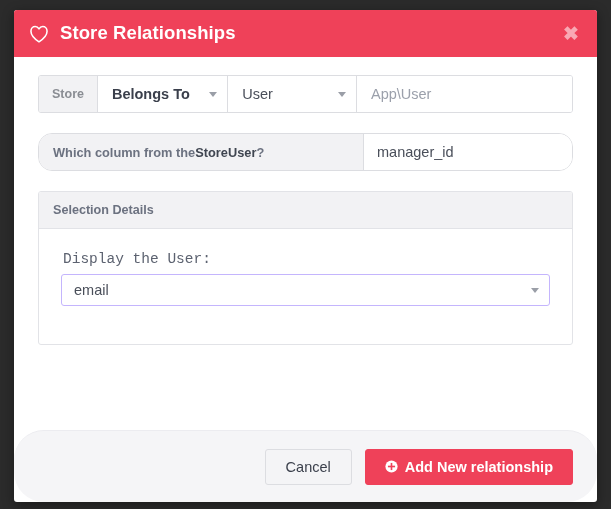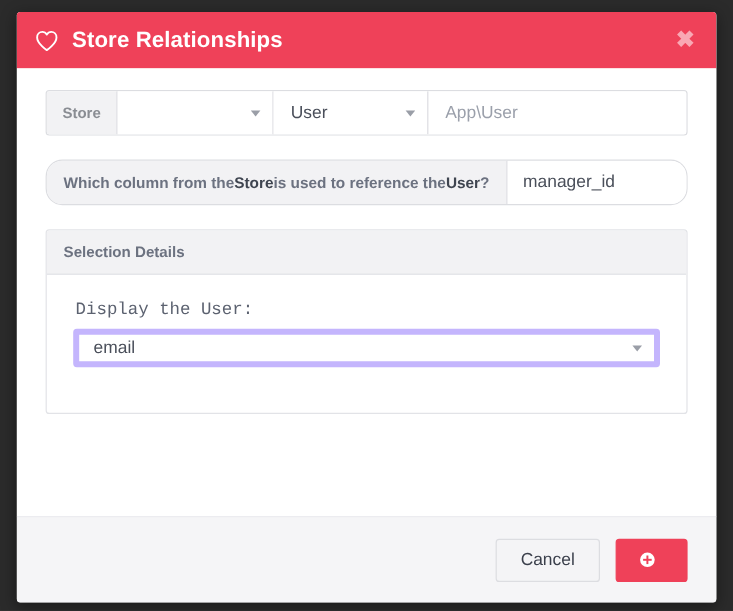--- a/index.html
+++ b/index.html
@@ -193,21 +193,21 @@
 
   .field-label {
     font-size: 14.5px;
     color: #5c6270;
     margin: 8px 0 7px 2px;
     font-family: Liberation Mono, monospace;
   }
   .field-select {
     position: relative;
     height: 32px;
-    border: 5px solid #c4b5fd;
+    border: 1px solid #c4b5fd;
     border-radius: 3px;
     background: #fff;
     display: flex;
     align-items: center;
     padding: 0 26px 0 12px;
     box-sizing: border-box;
     font-size: 14.5px;
     color: #4a4f5a;
     cursor: pointer;
   }
@@ -216,20 +216,21 @@
   
   .modal-footer {
     flex: 0 0 72px;
     background: #f5f5f7;
     border-top: 1px solid #ececf0;
     display: flex;
     align-items: center;
     justify-content: flex-end;
     padding: 0 24px;
     box-sizing: border-box;
+    border-radius: 30px;
   }
   .btn {
     font-family: "Liberation Sans", sans-serif;
     font-size: 14.5px;
     border-radius: 3px;
     cursor: pointer;
     box-sizing: border-box;
   }
   .btn-cancel {
     background: #f4f4f6;
@@ -269,36 +270,36 @@
     <div class="modal-title">Store Relationships</div>
     <button class="close-btn">✖</button>
   </div>
 
   <div class="modal-body">
 
     <div class="input-group">
       <div class="ig-addon">Store</div>
 
       <div class="ig-select bold">
+        <span>Belongs To</span>
         <span class="caret"></span>
       </div>
 
       <div class="ig-select plain">
         <span>User</span>
         <span class="caret"></span>
       </div>
 
       <input class="ig-text" type="text" placeholder="App\User" style="">
     </div>
 
     <div class="question-row">
       <div class="question-label">
         <span>Which column from the </span>
           <b>Store</b>
-          <span> is used to reference the </span>
           <b>User</b>
           <span>?</span>
       </div>
       <div class="question-select">
         <span>manager_id</span>
 
       </div>
     </div>
 
     <div class="panel">
@@ -322,16 +323,17 @@
   </div>
 
   <div class="modal-footer">
     <button class="btn btn-cancel">Cancel</button>
     <button class="btn btn-primary">
       <svg class="plus-circle" viewBox="0 0 16 16">
         <circle cx="8" cy="8" r="7.5" fill="#ffffff"></circle>
         <rect x="7" y="3.6" width="2" height="8.8" fill="#ef4159"></rect>
         <rect x="3.6" y="7" width="8.8" height="2" fill="#ef4159"></rect>
       </svg>
+      <span>Add New relationship</span>
     </button>
   </div>
 
 </div>
 
 </body></html>

